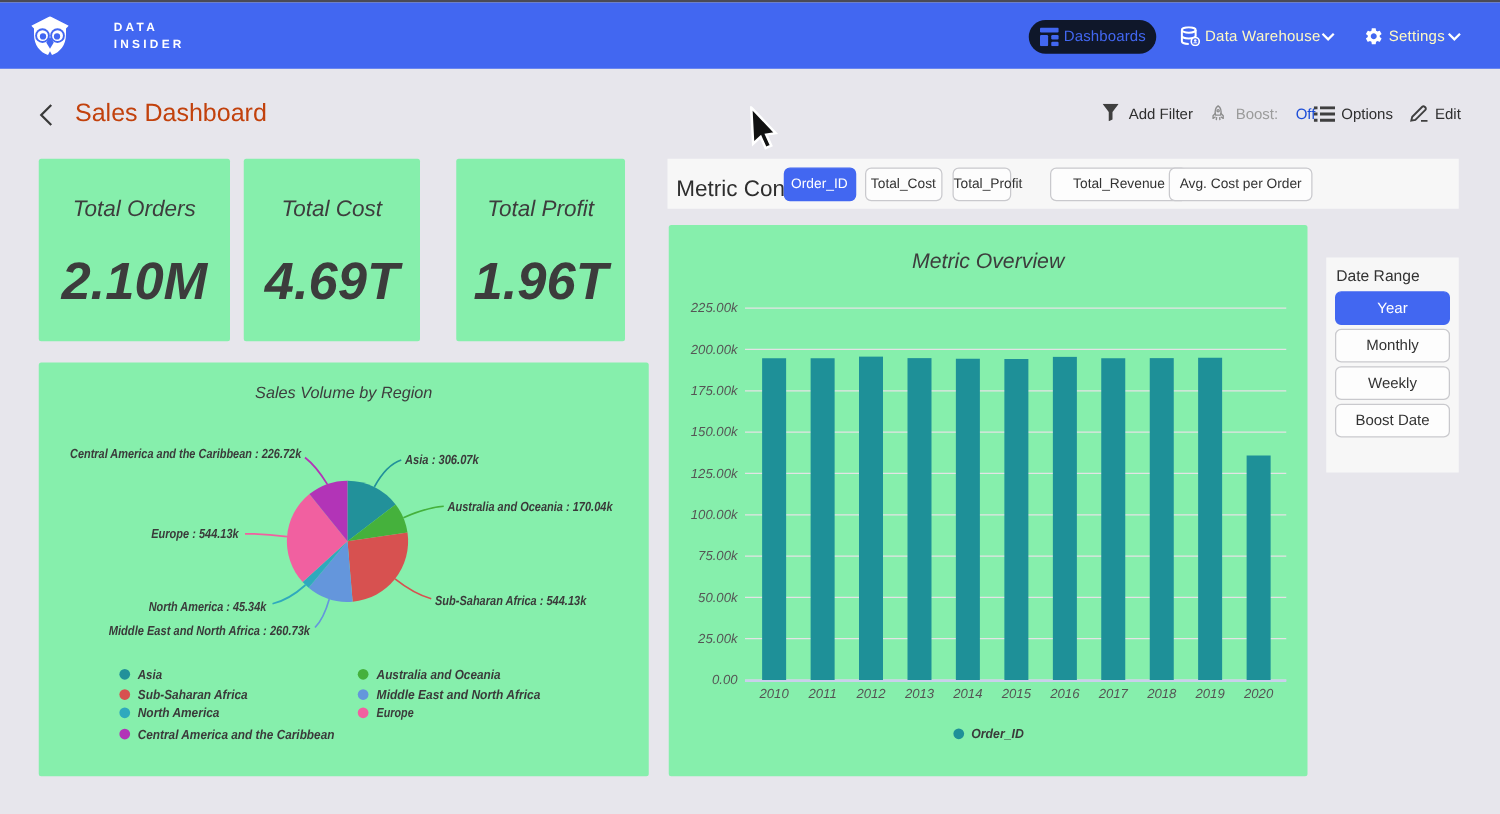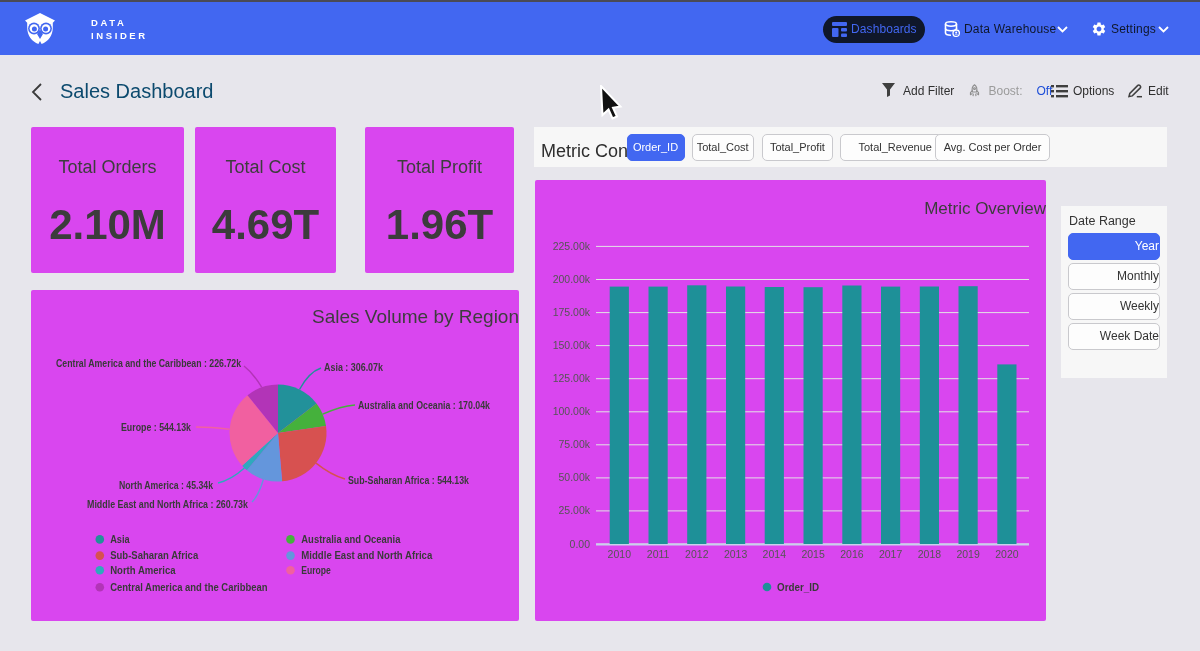--- a/index.html
+++ b/index.html
@@ -1,42 +1,42 @@
 <!DOCTYPE html>
 <html><head><meta charset="utf-8">
 <style>
 * { margin:0; padding:0; box-sizing:border-box; }
 html,body { width:1200px; height:651px; font-family:"Liberation Sans",sans-serif; background:#e7e6ec; overflow:hidden; position:relative; }
 .abs { position:absolute; }
-.card { position:absolute; background:#d946ef; border-radius:2px; }
+.card { position:absolute; background:#86efac; border-radius:2px;font-style:italic; }
 
 #topline { position:absolute; left:0; top:0; width:1200px; height:2px; background:#4a4a56; }
 #nav { position:absolute; left:0; top:2px; width:1200px; height:53px; background:#4267f1; }
 #nav .brand { position:absolute; left:62px; top:14px; color:#fff; font-weight:bold; font-size:9.5px; letter-spacing:2.6px; line-height:13px;margin-left:29px; }
 #dashbtn { position:absolute; left:823px; top:13.5px; width:102px; height:27px; background:#0f172a; border-radius:13.5px; color:#4267f1; font-size:12px; font-weight:500; line-height:27px; }
 #dashbtn span { margin-left:28px; letter-spacing:0.1px; }
-.navitem { position:absolute; top:0; height:53px; line-height:55px; color:#0f172a; font-size:12px; letter-spacing:0.2px; }
-#title { position:absolute; left:60px; top:80px; font-size:20px; color:#0c4a6e; }
+.navitem { position:absolute; top:0; height:53px; line-height:55px; color:#fef9c3; font-size:12px; letter-spacing:0.2px; }
+#title { position:absolute; left:60px; top:80px; font-size:20px; color:#c2410c; }
 .tool { position:absolute; top:84px; font-size:12px; font-weight:500; color:#2f2f2f; line-height:14px; }
 
 .kpi { text-align:center; }
 .kpi .t { position:absolute; left:0; width:100%; top:30px; font-size:18px; color:#3d3d3d; }
 .kpi .v { position:absolute; left:0; width:100%; top:74px; font-size:42px; font-weight:bold; color:#3c3c3c; }
 
 #mbar { position:absolute; left:534px; top:127px; width:633px; height:40px; background:#f7f7f7; }
 #mbar .lbl { position:absolute; left:7px; top:13.5px; font-size:18px; color:#2e2e2e; }
 .chip { position:absolute; top:7px; height:27px; line-height:25px; border:1px solid #c9c9cd; border-radius:5px; background:#fdfdfd; font-size:11px; color:#333; text-align:center; white-space:nowrap; }
 .chip.sel { background:#4267f1; border-color:#4267f1; color:#fff; }
 
 #daterange { position:absolute; left:1061px; top:180px; width:106px; height:172px; background:#f7f7f7;margin-top:26px; }
 #daterange .lbl { position:absolute; left:8px; top:8px; font-size:12.5px; color:#333; }
-.drbtn { position:absolute; left:7px; width:92px; height:26.5px; line-height:25px; text-align:right; border:1px solid #c9c9cd; border-radius:5px; background:#fdfdfd; font-size:12px; color:#333; }
+.drbtn { position:absolute; left:7px; width:92px; height:26.5px; line-height:25px; text-align:center; border:1px solid #c9c9cd; border-radius:5px; background:#fdfdfd; font-size:12px; color:#333; }
 .drbtn.sel { background:#4267f1; border-color:#4267f1; color:#fff; }
 
-.ctitle { position:absolute; width:100%; text-align:right; font-size:17px; color:#3d3d3d; }
+.ctitle { position:absolute; width:100%; text-align:center; font-size:17px; color:#3d3d3d; }
 .plab { font-size:10.5px; font-weight:bold; fill:#3a3a3a; font-family:"Liberation Sans",sans-serif; }
 .ax { font-size:10.5px; fill:#555; font-family:"Liberation Sans",sans-serif; }
 .blegend { font-size:10.5px; font-weight:bold; fill:#3a3a3a; font-family:"Liberation Sans",sans-serif; }
 </style></head>
 <body>
 <div id="topline"></div>
 <div id="nav">
   <svg class="abs" style="left:25px;top:11px" width="30" height="32" viewBox="0 0 30 32">
     <path fill="#fff" d="M15 0 L30 7.6 L27.8 9.8 L27.8 14.5 C27.8 23 23 28.6 16.6 31 L15 28 L13.4 31 C7 28.6 2.2 23 2.2 14.5 L2.2 9.8 L0 7.6 Z"></path>
     <circle cx="9" cy="15.5" r="5.9" fill="#4267f1"></circle>
@@ -115,36 +115,36 @@
 <div class="tool" style="left:1148px">Edit</div>
 
 <div class="card kpi" style="left:31px;top:126.5px;width:153px;height:146.5px">
   <div class="t">Total Orders</div>
     <div class="v">2.10M</div>
 </div>
 <div class="card kpi" style="left:195px;top:126.5px;width:141px;height:146.5px">
   <div class="t">Total Cost</div>
     <div class="v">4.69T</div>
 </div>
-<div class="card kpi" style="left:365px;top:126.5px;width:149px;height:146.5px">
+<div class="card kpi" style="left:365px;top:126.5px;width:135px;height:146.5px">
   <div class="t">Total Profit</div>
     <div class="v">1.96T</div>
 </div>
 
 <div id="mbar">
   <div class="lbl">Metric Control</div>
   <div class="chip sel" style="left:92.5px;width:58px">Order_ID</div>
   <div class="chip" style="left:157.7px;width:62px">Total_Cost</div>
-  <div class="chip" style="left:227.9px;width:71px">Total_Profit</div>
+  <div class="chip" style="left:227.9px;width:47px">Total_Profit</div>
   <div class="chip" style="left:306.2px;width:110px">Total_Revenue</div>
   <div class="chip" style="left:401.3px;width:114.5px">Avg. Cost per Order</div>
 </div>
 
 <div class="card" style="left:31px;top:290px;width:488px;height:331px">
-  <div class="ctitle" style="top:16px;font-size:19px">Sales Volume by Region</div>
+  <div class="ctitle" style="top:16px;font-size:13px">Sales Volume by Region</div>
   <svg width="488" height="331" style="position:absolute;left:0;top:0">
 <path d="M247.0,143.0 L247.00,94.50 A48.5,48.5 0 0 1 285.50,113.50 Z" fill="#22919a"></path>
 <path d="M247.0,143.0 L285.50,113.50 A48.5,48.5 0 0 1 295.00,136.02 Z" fill="#45b13c"></path>
 <path d="M247.0,143.0 L295.00,136.02 A48.5,48.5 0 0 1 251.11,191.33 Z" fill="#d75150"></path>
 <path d="M247.0,143.0 L251.11,191.33 A48.5,48.5 0 0 1 215.89,180.21 Z" fill="#6496dc"></path>
 <path d="M247.0,143.0 L215.89,180.21 A48.5,48.5 0 0 1 211.14,175.66 Z" fill="#2fa9bd"></path>
 <path d="M247.0,143.0 L211.14,175.66 A48.5,48.5 0 0 1 216.53,105.27 Z" fill="#f160a0"></path>
 <path d="M247.0,143.0 L216.53,105.27 A48.5,48.5 0 0 1 247.00,94.50 Z" fill="#b234b7"></path>
 <path d="M268.5,99.5 Q278,82 290,78" fill="none" stroke="#22919a" stroke-width="1.4"></path>
 <path d="M291.7,124.2 Q310,116 324,115" fill="none" stroke="#45b13c" stroke-width="1.4"></path>
@@ -226,18 +226,18 @@
 <circle cx="232" cy="407" r="4.3" fill="#1e9098"></circle>
 <text x="242" y="410.7" textLength="42" lengthAdjust="spacingAndGlyphs" class="blegend">Order_ID</text>
   </svg>
 </div>
 
 <div id="daterange">
   <div class="lbl">Date Range</div>
   <div class="drbtn sel" style="top:27px">Year</div>
   <div class="drbtn" style="top:57px">Monthly</div>
   <div class="drbtn" style="top:87px">Weekly</div>
-  <div class="drbtn" style="top:117px">Week Date</div>
+  <div class="drbtn" style="top:117px">Boost Date</div>
 </div>
 
 <svg class="abs" style="left:599px;top:85px" width="26" height="38" viewBox="0 0 26 38">
   <path d="M2 1 L3.5 30 L9.5 24.5 L13.5 33.5 L18 31.5 L14 22.7 L21.5 21.5 Z" fill="#111" stroke="#fff" stroke-width="2"></path>
 </svg>
 
 </body></html>

